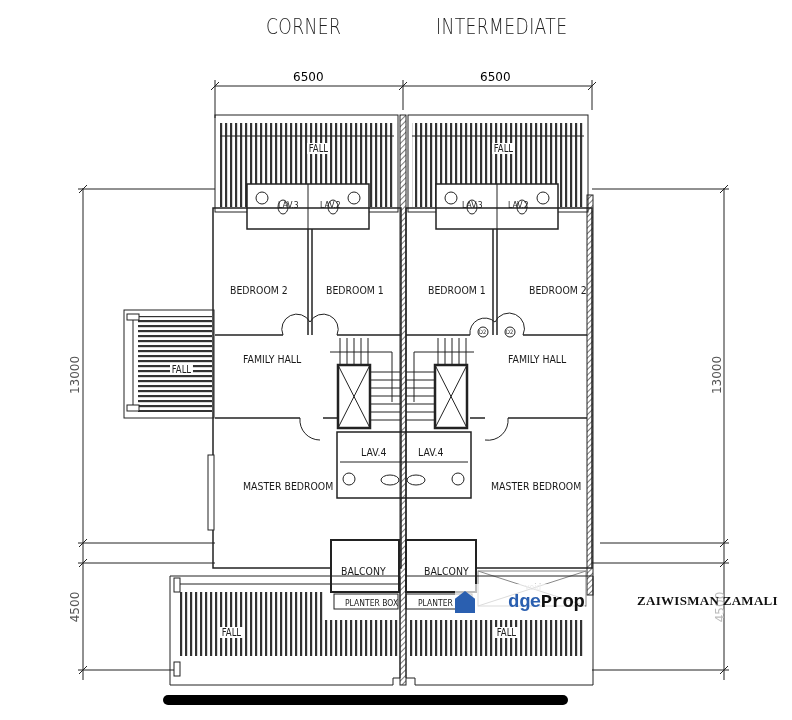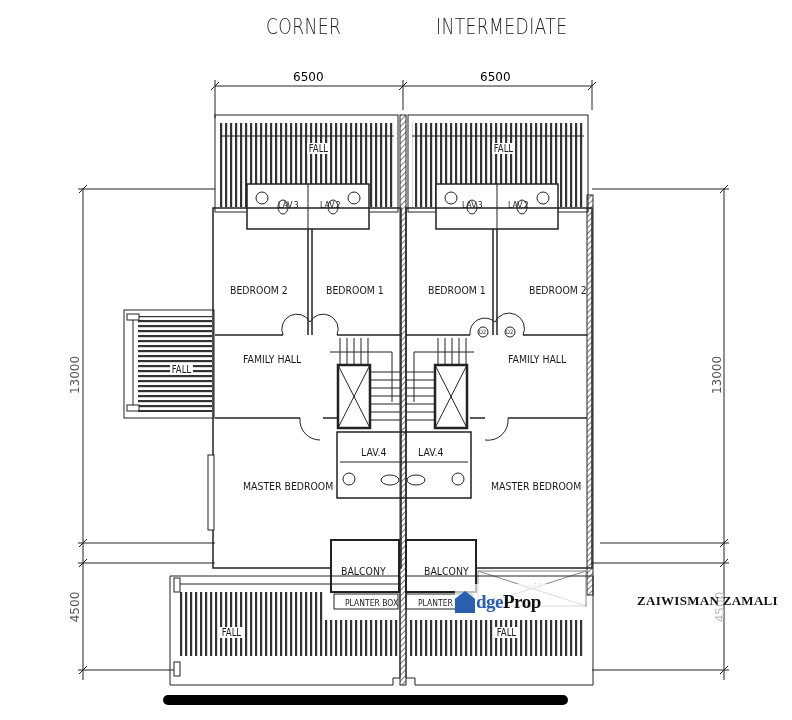--- a/index.html
+++ b/index.html
@@ -6,21 +6,21 @@
   body { width:792px; height:720px; position:relative; overflow:hidden; font-family:"Liberation Sans", sans-serif; color:#1a1a1a; }
   .title { position:absolute; top:14px; font-size:22px; letter-spacing:0.5px; color:#222; font-family:"DejaVu Sans", sans-serif; font-weight:300; transform:scaleX(0.78); transform-origin:left top; }
   .dim { position:absolute; font-size:12px; color:#000000; font-family:"DejaVu Sans", sans-serif; }
   .dim-v { position:absolute; font-size:12px; color:#555; font-family:"DejaVu Sans", sans-serif; transform:rotate(-90deg); transform-origin:center center; white-space:nowrap; }
   .lbl { position:absolute; font-size:11px; color:#1a1a1a; white-space:nowrap; transform:scaleX(0.85); transform-origin:left center; font-family:"DejaVu Sans", sans-serif; }
   .lbl-s { font-size:9px; }
   .fall { position:absolute; font-size:10px; background:#fff; padding:0 2px; color:#222; font-family:"DejaVu Sans", sans-serif; transform:scaleX(0.85); }
   svg { position:absolute; left:0; top:0; }
   .owner { position:absolute; left:637px; top:593px; font-size:13px; font-weight:bold; letter-spacing:0.3px; color:#111; font-family:Liberation Serif, serif; }
   .wm { position:absolute; left:455px; top:584px; height:36px; width:130px; background:rgba(255,255,255,0.7); display:flex; align-items:center; }
-  .wm-text { font-size:19px; font-weight:bold; font-family:Liberation Serif, serif; letter-spacing:-0.5px; }
+  .wm-text { font-size:19px; font-weight:bold; font-family:Liberation Mono, monospace; letter-spacing:-0.5px;margin-left:32px; }
   .wm-edge { color:#2a5fb0; }
   .wm-prop { color:#111; }
   .scrollbar { position:absolute; left:163px; top:695px; width:405px; height:10px; border-radius:5px; background:#000; }
 </style>
 </head>
 <body>
 
 <div class="title" style="left:266px;">CORNER</div>
 <div class="title" style="left:436px;">INTERMEDIATE</div>
 

